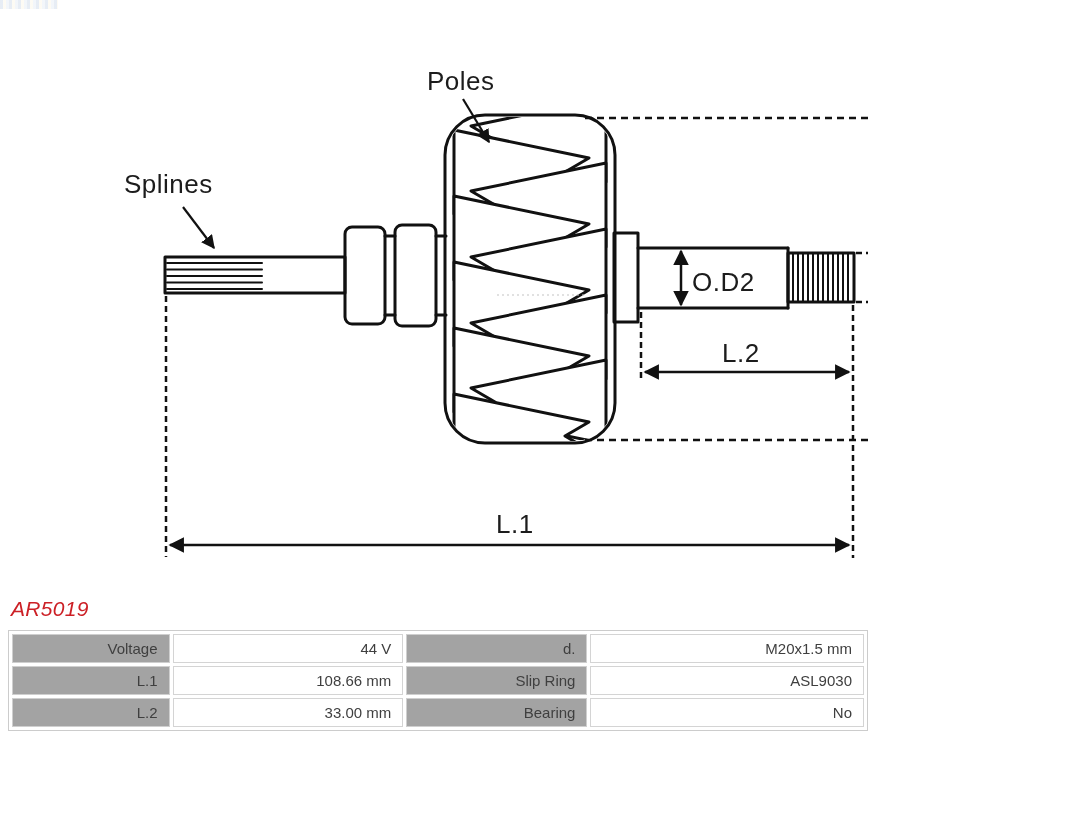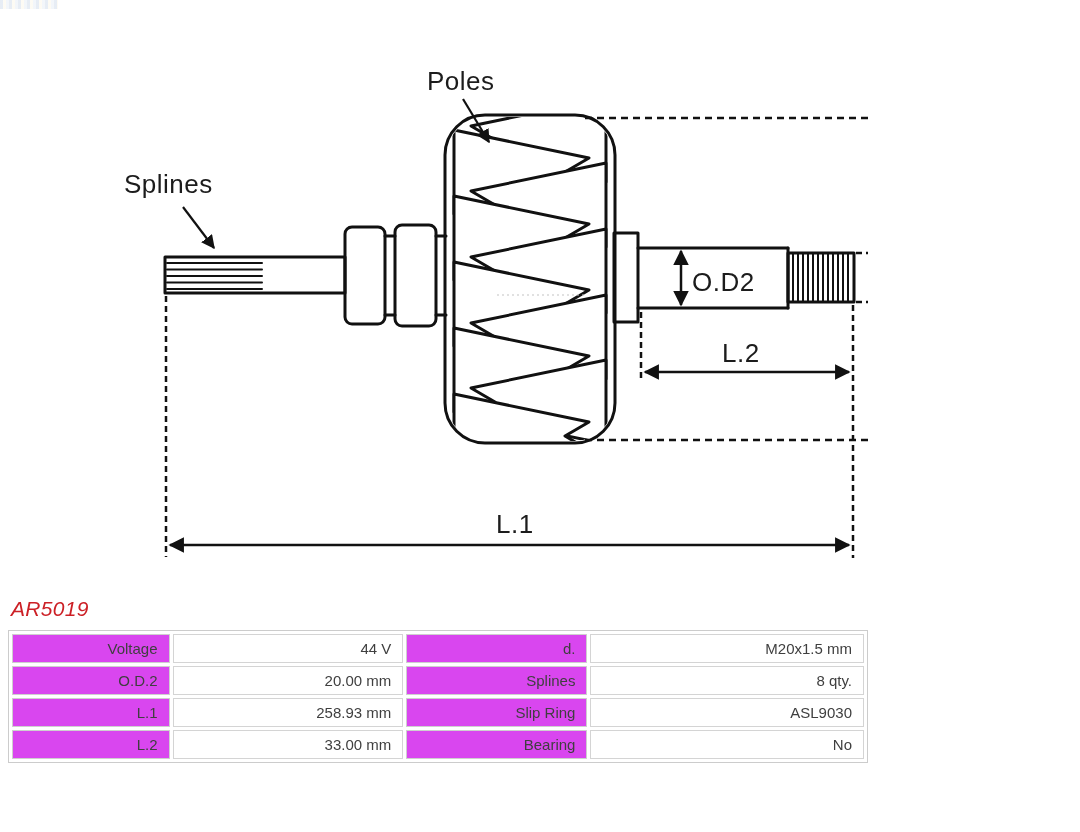--- a/index.html
+++ b/index.html
@@ -29,21 +29,21 @@
     border-collapse:separate;border-spacing:3px;
     background:#ffffff;border:1px solid #cccccc;
     font-size:15px;color:#3f3f3f;
     table-layout:fixed;
   }
   .spec-table td{
     height:27px;padding:0 11px 0 4px;text-align:right;
     border:1px solid #d4d4d4;background:#ffffff;
     overflow:hidden;white-space:nowrap;
   }
-  .spec-table td.lbl{background:#d946ef;border-color:#cfcfcf;margin-top:32px;}
+  .spec-table td.lbl{background:#a3a3a3;border-color:#cfcfcf;margin-top:32px;}
   .col-l1{width:193px;} .col-v1{width:285px;} .col-l2{width:222px;} .col-v2{width:340px;}
 </style>
 </head>
 <body>
 
 <div id="stage">
 
   <div class="corner-watermark"></div>
 
   <div class="diagram-wrap">
@@ -162,28 +162,22 @@
         <col class="col-v2">
     </colgroup>
     <tbody>
         <tr>
           <td class="lbl">Voltage</td>
           <td>44 V</td>
           <td class="lbl">d.</td>
           <td>M20x1.5 mm</td>
         </tr>
         <tr>
-          <td class="lbl">O.D.2</td>
-          <td>20.00 mm</td>
-          <td class="lbl">Splines</td>
-          <td>8 qty.</td>
-        </tr>
-        <tr>
           <td class="lbl">L.1</td>
-          <td>258.93 mm</td>
+          <td>108.66 mm</td>
           <td class="lbl">Slip Ring</td>
           <td>ASL9030</td>
         </tr>
         <tr>
           <td class="lbl">L.2</td>
           <td>33.00 mm</td>
           <td class="lbl">Bearing</td>
           <td>No</td>
         </tr>
       </tbody>

